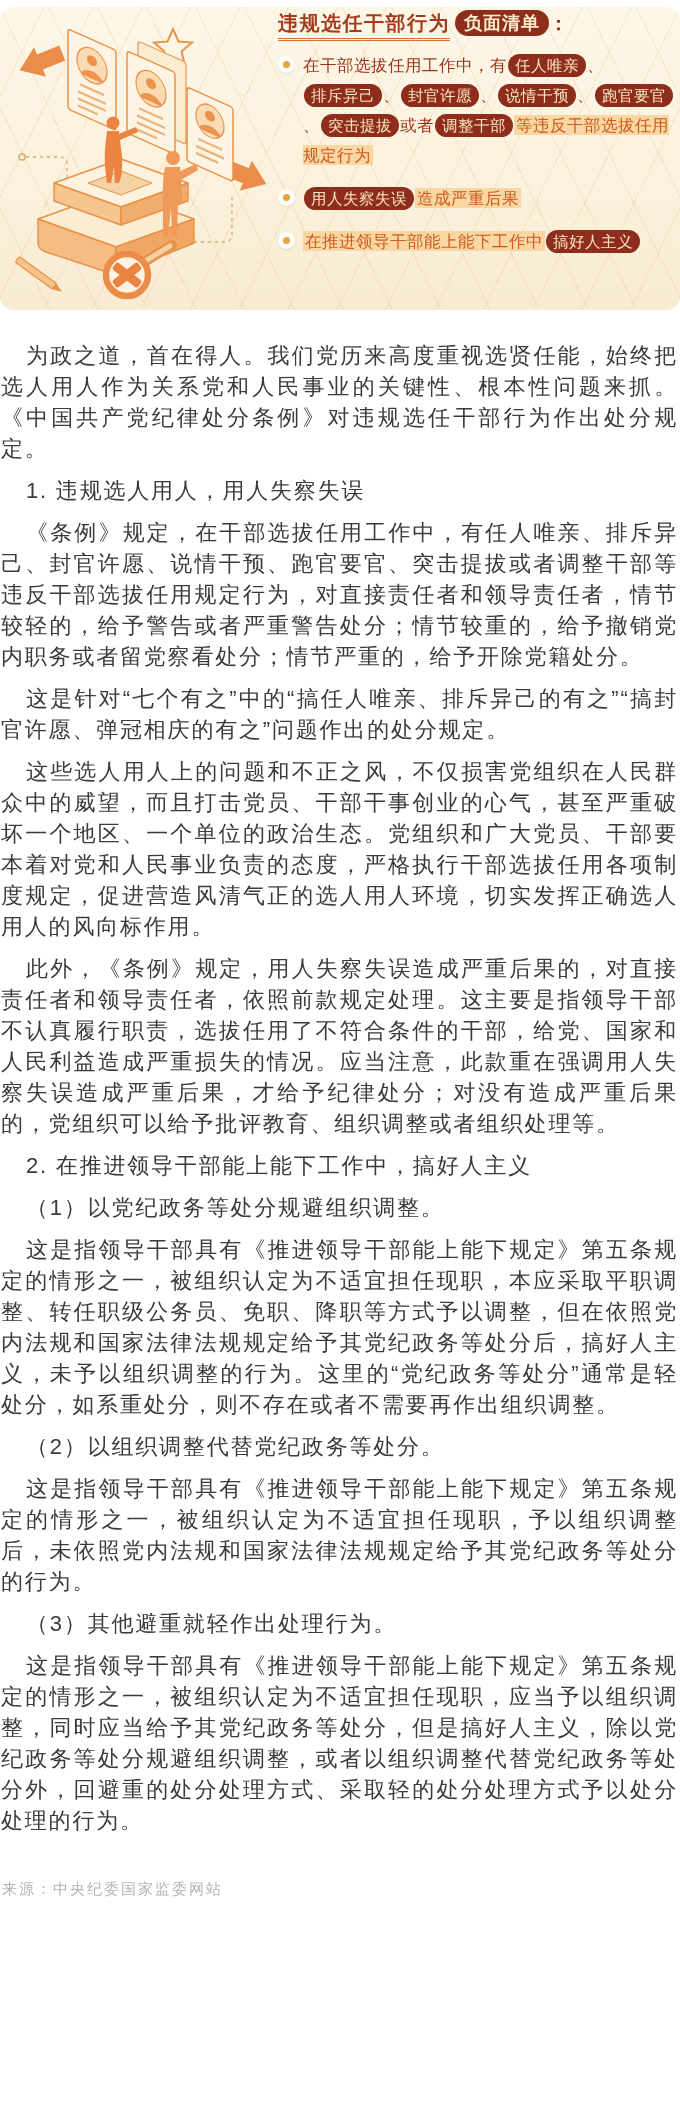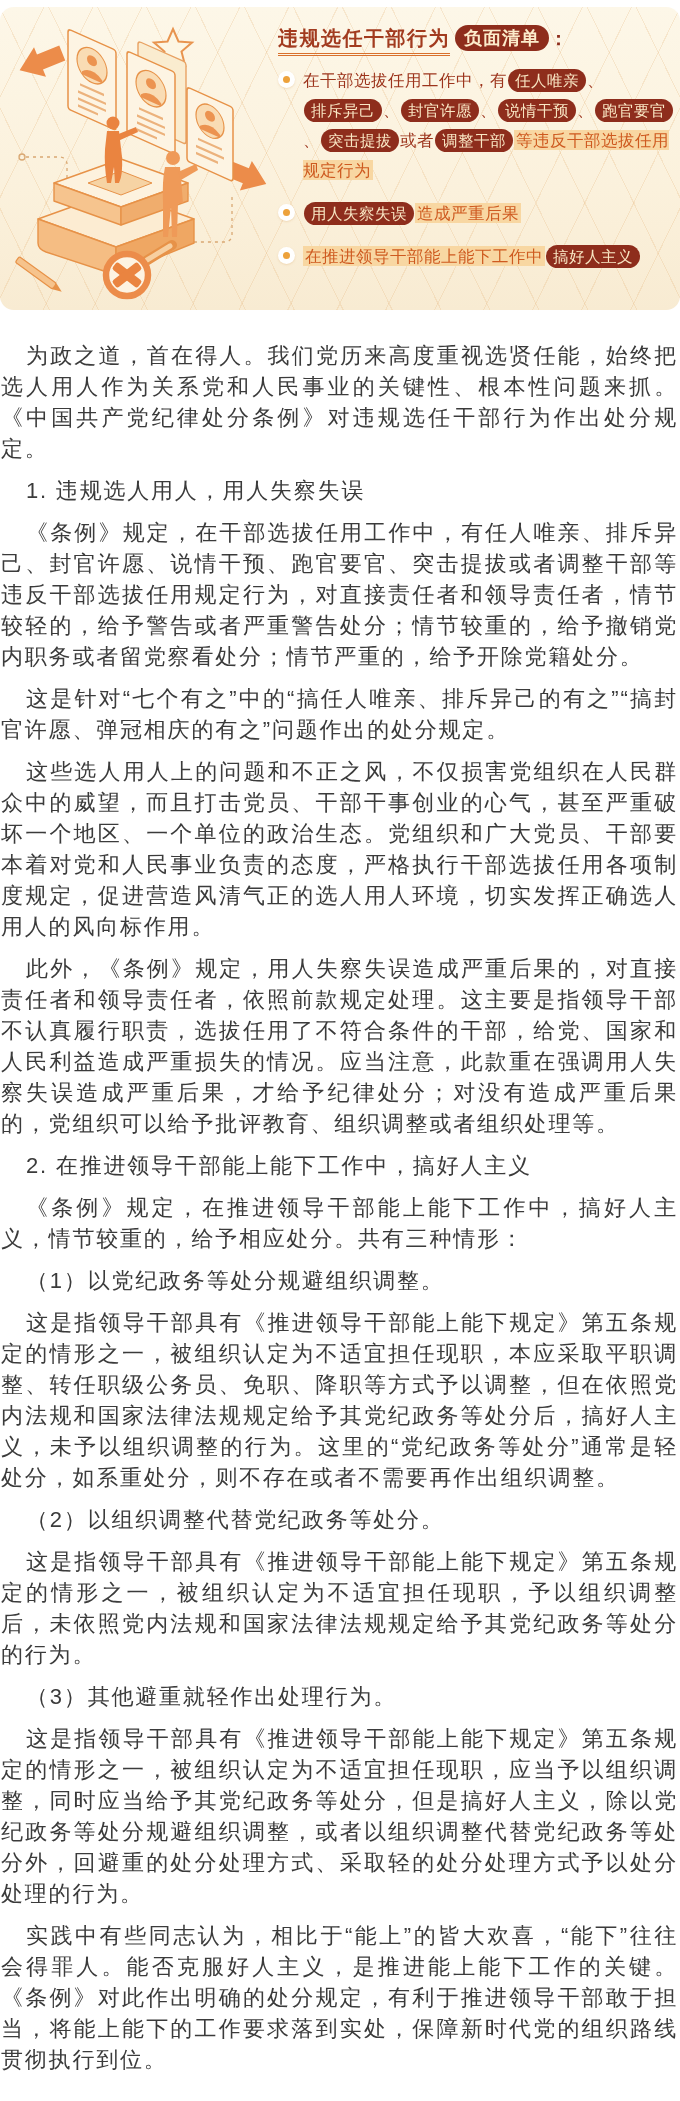--- a/index.html
+++ b/index.html
@@ -12,21 +12,21 @@
   
   .banner {
     position:relative; height:303px; margin-top:7px; overflow:hidden;
     border-radius:14px;
     background:
       repeating-linear-gradient(64deg,  rgba(226,172,110,.22) 0 1px, transparent 1px 44px),
       repeating-linear-gradient(-64deg, rgba(226,172,110,.22) 0 1px, transparent 1px 44px),
       linear-gradient(180deg,#fdf7e8 0%,#fbf1dc 60%,#f8ebd2 100%);
   }
   .banner-illu { position:absolute; left:0; top:0; }
-  .banner-right { position:absolute; left:278px; top:18px; width:396px; }
+  .banner-right { position:absolute; left:278px; top:3px; width:396px; }
   .title-row { margin-bottom:13px; white-space:nowrap; }
   .title-main {
     font-size:20px; font-weight:bold; color:#a23b1f; letter-spacing:1.5px;
     padding-bottom:4px; border-bottom:3px double #d9702c;
   }
   .title-badge {
     display:inline-block; background:#8e2d1c; color:#fceccb; font-weight:bold;
     font-size:18px; line-height:26px; padding:0 9px; border-radius:14px;
     margin-left:5px; vertical-align:1px; letter-spacing:1px;
   }
@@ -158,25 +158,23 @@
   </header>
 
   <main class="article">
       <p class="para para-body">为政之道，首在得人。我们党历来高度重视选贤任能，始终把选人用人作为关系党和人民事业的关键性、根本性问题来抓。《中国共产党纪律处分条例》对违规选任干部行为作出处分规定。</p>
       <p class="para para-section">1. 违规选人用人，用人失察失误</p>
       <p class="para para-body">《条例》规定，在干部选拔任用工作中，有任人唯亲、排斥异己、封官许愿、说情干预、跑官要官、突击提拔或者调整干部等违反干部选拔任用规定行为，对直接责任者和领导责任者，情节较轻的，给予警告或者严重警告处分；情节较重的，给予撤销党内职务或者留党察看处分；情节严重的，给予开除党籍处分。</p>
       <p class="para para-body">这是针对“七个有之”中的“搞任人唯亲、排斥异己的有之”“搞封官许愿、弹冠相庆的有之”问题作出的处分规定。</p>
       <p class="para para-body">这些选人用人上的问题和不正之风，不仅损害党组织在人民群众中的威望，而且打击党员、干部干事创业的心气，甚至严重破坏一个地区、一个单位的政治生态。党组织和广大党员、干部要本着对党和人民事业负责的态度，严格执行干部选拔任用各项制度规定，促进营造风清气正的选人用人环境，切实发挥正确选人用人的风向标作用。</p>
       <p class="para para-body">此外，《条例》规定，用人失察失误造成严重后果的，对直接责任者和领导责任者，依照前款规定处理。这主要是指领导干部不认真履行职责，选拔任用了不符合条件的干部，给党、国家和人民利益造成严重损失的情况。应当注意，此款重在强调用人失察失误造成严重后果，才给予纪律处分；对没有造成严重后果的，党组织可以给予批评教育、组织调整或者组织处理等。</p>
       <p class="para para-section">2. 在推进领导干部能上能下工作中，搞好人主义</p>
-      <p class="para para-body">《条例》规定，在推进领导干部能上能下工作中，搞好人主义，情节较重的，给予相应处分。共有三种情形：</p>
       <p class="para para-sub">（1）以党纪政务等处分规避组织调整。</p>
       <p class="para para-body">这是指领导干部具有《推进领导干部能上能下规定》第五条规定的情形之一，被组织认定为不适宜担任现职，本应采取平职调整、转任职级公务员、免职、降职等方式予以调整，但在依照党内法规和国家法律法规规定给予其党纪政务等处分后，搞好人主义，未予以组织调整的行为。这里的“党纪政务等处分”通常是轻处分，如系重处分，则不存在或者不需要再作出组织调整。</p>
       <p class="para para-sub">（2）以组织调整代替党纪政务等处分。</p>
       <p class="para para-body">这是指领导干部具有《推进领导干部能上能下规定》第五条规定的情形之一，被组织认定为不适宜担任现职，予以组织调整后，未依照党内法规和国家法律法规规定给予其党纪政务等处分的行为。</p>
       <p class="para para-sub">（3）其他避重就轻作出处理行为。</p>
       <p class="para para-body">这是指领导干部具有《推进领导干部能上能下规定》第五条规定的情形之一，被组织认定为不适宜担任现职，应当予以组织调整，同时应当给予其党纪政务等处分，但是搞好人主义，除以党纪政务等处分规避组织调整，或者以组织调整代替党纪政务等处分外，回避重的处分处理方式、采取轻的处分处理方式予以处分处理的行为。</p>
-      <p class="para para-body">实践中有些同志认为，相比于“能上”的皆大欢喜，“能下”往往会得罪人。能否克服好人主义，是推进能上能下工作的关键。《条例》对此作出明确的处分规定，有利于推进领导干部敢于担当，将能上能下的工作要求落到实处，保障新时代党的组织路线贯彻执行到位。</p>
     </main>
 
   <footer class="source-line">来源：中央纪委国家监委网站</footer>
 
 </div>
 
 </body></html>

